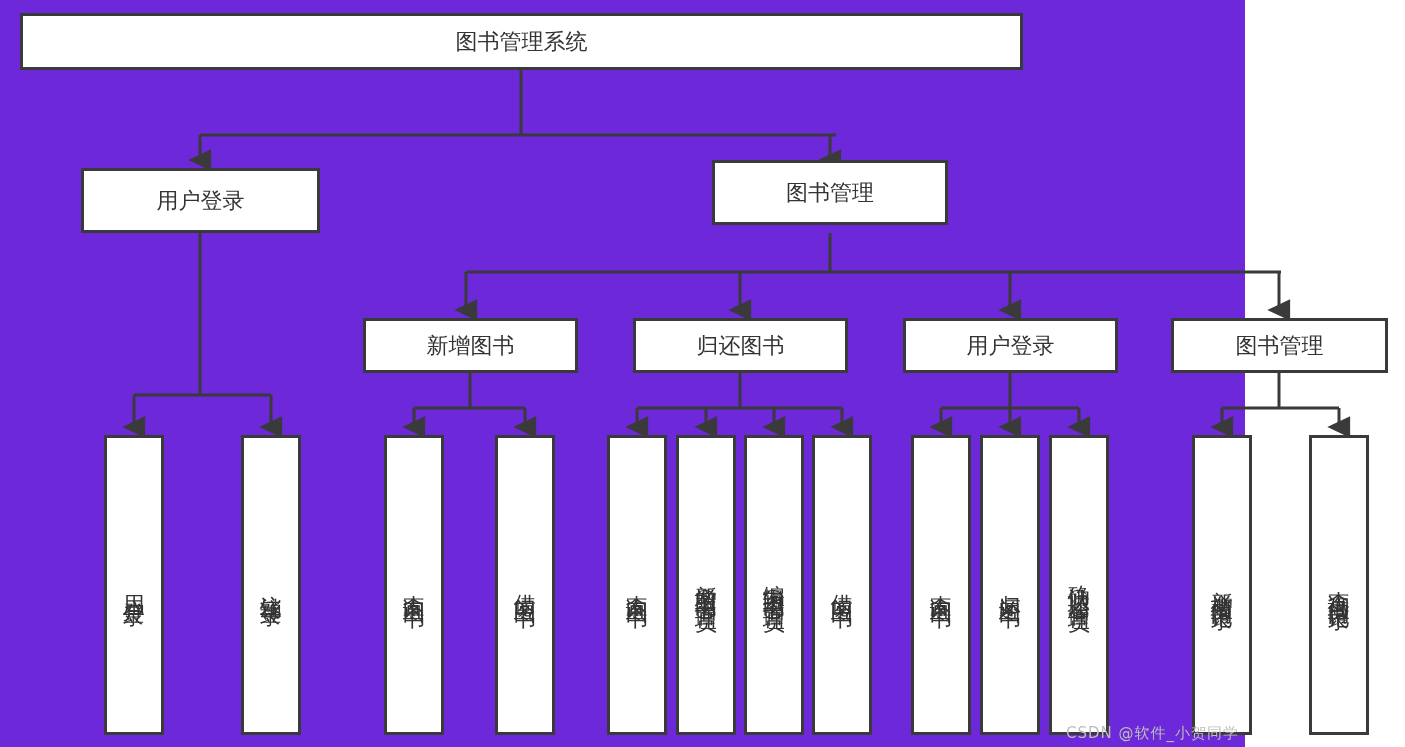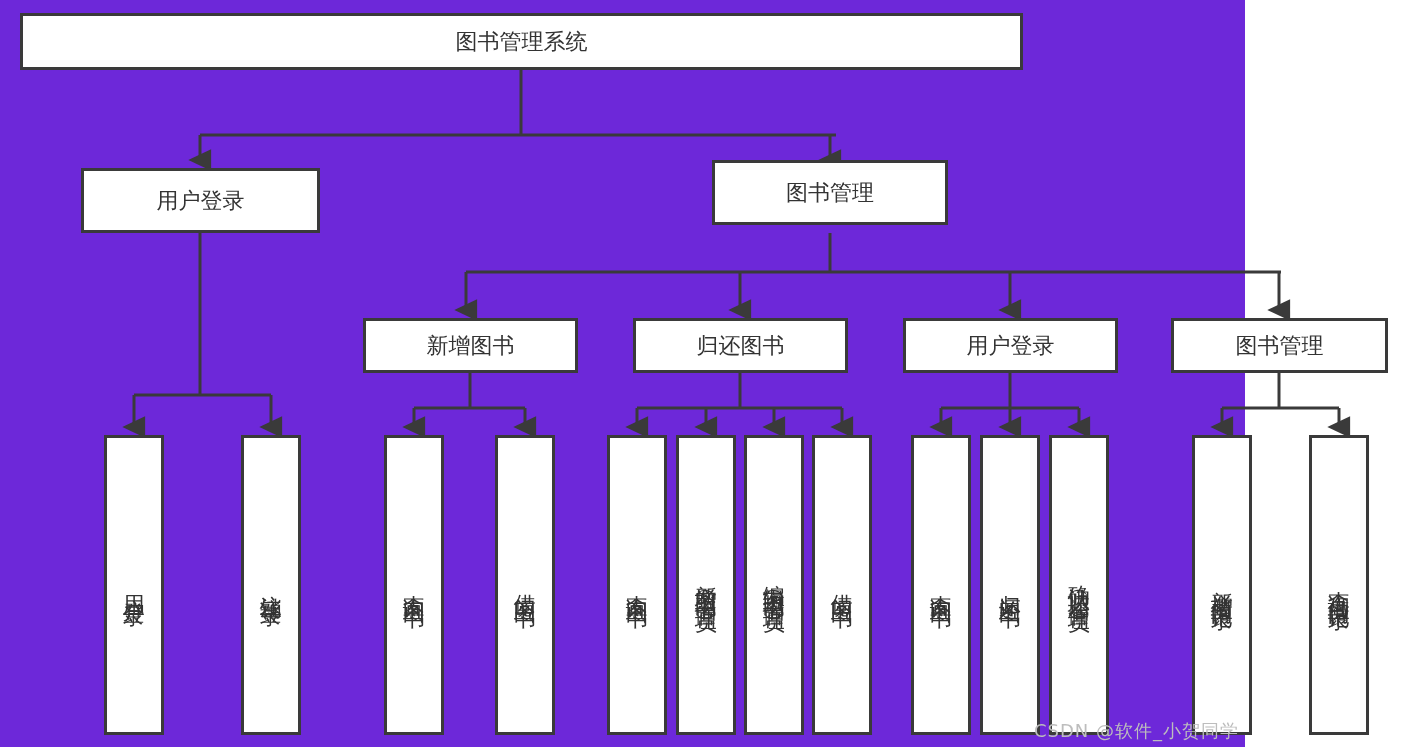--- a/index.html
+++ b/index.html
@@ -11,21 +11,21 @@
   .node{position:absolute;box-sizing:border-box;
         border:3px solid #3a3a3a;background:#ffffff;
         display:flex;align-items:center;justify-content:center;}
   .node .lbl{color:#333333;font-size:22px;line-height:1.15;white-space:nowrap;}
 
   .node.leaf{writing-mode:vertical-rl;text-orientation:upright;}
   .node.leaf .lbl{writing-mode:vertical-rl;text-orientation:upright;
                   letter-spacing:4px;white-space:nowrap;font-size:22px;}
 
   #watermark{position:absolute;right:6px;bottom:4px;color:#bdbdbd;
-             font-size:18px;letter-spacing:1px;white-space:nowrap;}
+             font-size:15px;letter-spacing:1px;white-space:nowrap;}
 </style>
 </head>
 <body>
 
 <div id="canvas">
 
   <svg id="wires" viewBox="0 0 1405 747" xmlns="http://www.w3.org/2000/svg">
     <defs>
       <marker id="arrow" markerWidth="9" markerHeight="9" refX="4.2" refY="4.3" orient="auto" markerUnits="strokeWidth">
         <path d="M0.6,0.6 L7.8,0.6 L4.2,8.2 Z" fill="#3a3a3a"></path>

